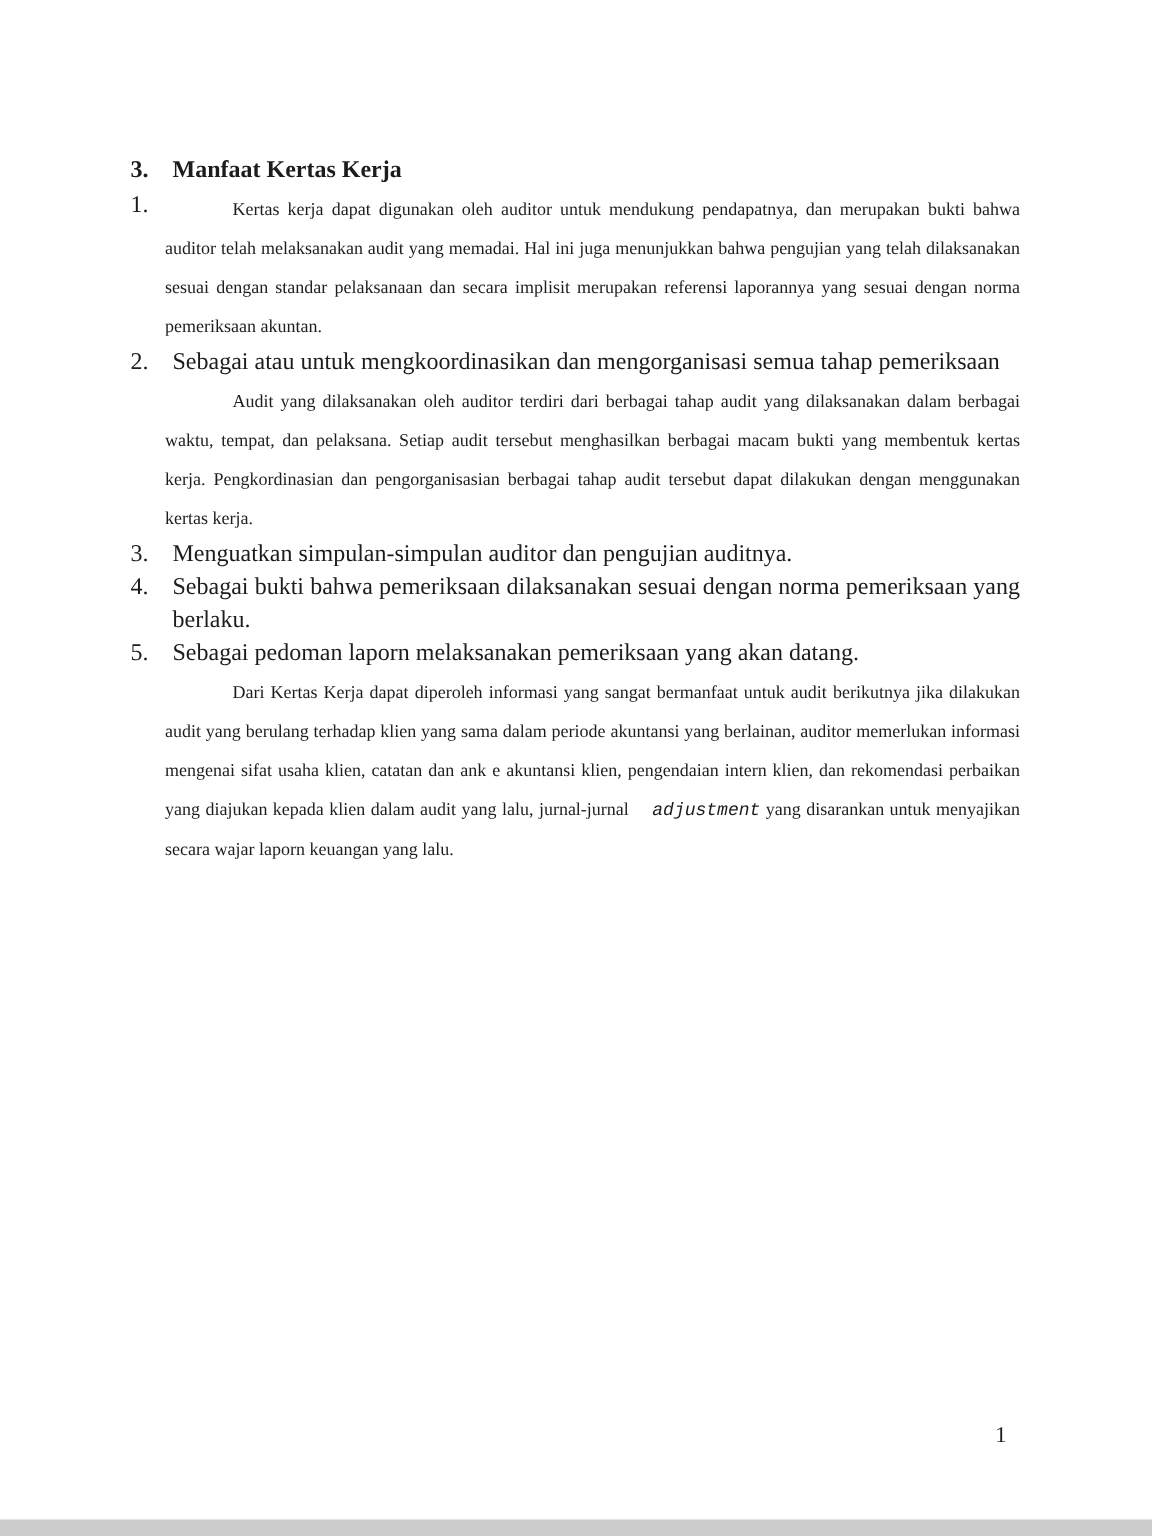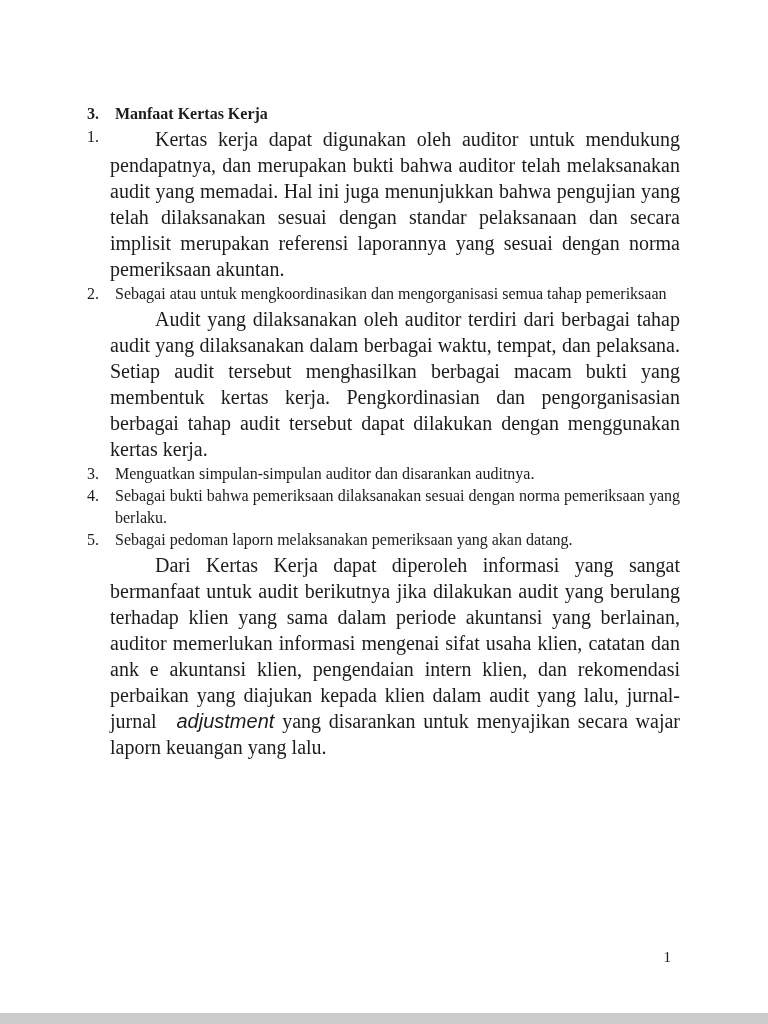--- a/index.html
+++ b/index.html
@@ -37,31 +37,31 @@
   }
   .heading {
     font-weight: bold;
     margin-bottom: 1px;
   }
   .item {
     margin: 0;
   }
   .body {
     margin: 1px 0 1px 23px;
-    font-size: 20px;
+    font-size: 12px;
     line-height: 26px;
     text-align: justify;
     text-indent: 45px;
   }
   .body:empty {
     display: none;
   }
   .body em {
     font-style: italic;
-    font-family: Liberation Sans, sans-serif;
+    font-family: Liberation Mono, monospace;
     margin-left: 12px;
   }
   .page-number {
     position: absolute;
     right: 97px;
     bottom: 58px;
     font-size: 15px;
     line-height: 18px;
     color: #1c1c1c;
   }
@@ -96,21 +96,21 @@
       <div class="hang">
         <span class="num">2.</span>
         <span>Sebagai atau untuk mengkoordinasikan dan mengorganisasi semua tahap pemeriksaan</span>
       </div>
       <p class="body">Audit yang dilaksanakan oleh auditor terdiri dari berbagai tahap audit yang dilaksanakan dalam berbagai waktu, tempat, dan pelaksana. Setiap audit tersebut menghasilkan berbagai macam bukti yang membentuk kertas kerja. Pengkordinasian dan pengorganisasian berbagai tahap audit tersebut dapat dilakukan dengan menggunakan kertas kerja.</p>
     </div>
 
     <div class="item">
       <div class="hang">
         <span class="num">3.</span>
-        <span>Menguatkan simpulan-simpulan auditor dan disarankan auditnya.</span>
+        <span>Menguatkan simpulan-simpulan auditor dan pengujian auditnya.</span>
       </div>
     </div>
 
     <div class="item">
       <div class="hang">
         <span class="num">4.</span>
         <span>Sebagai bukti bahwa pemeriksaan dilaksanakan sesuai dengan norma pemeriksaan yang berlaku.</span>
       </div>
 
     </div>

